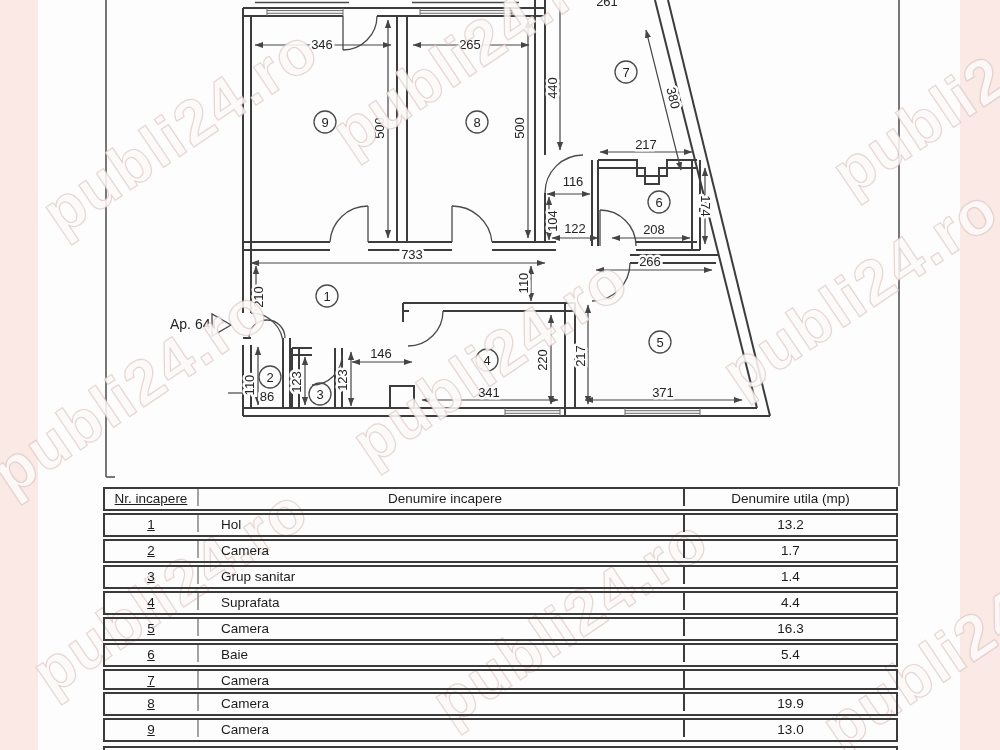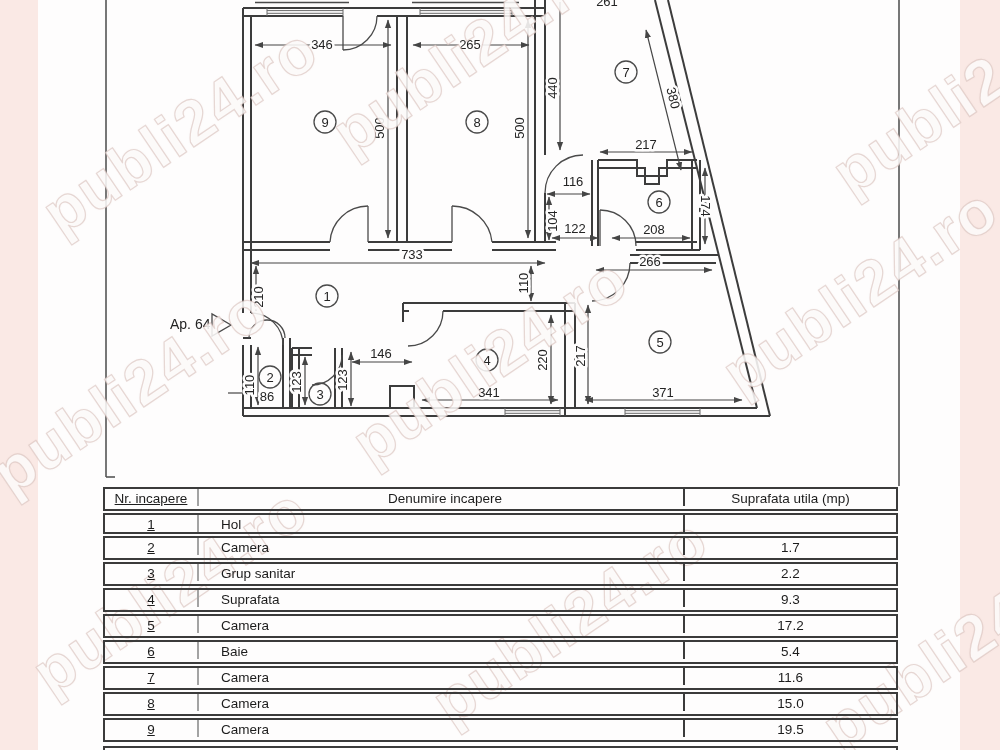--- a/index.html
+++ b/index.html
@@ -275,63 +275,63 @@
       <text class="roomn" x="477" y="126.5">8</text>
       <circle cx="325" cy="122" r="11" class="thin"></circle>
       <text class="roomn" x="325" y="126.5">9</text>
     </g>
 </svg>
 
 <div id="tbl">
   <div class="trow hdr">
     <div class="c1">Nr. incapere</div>
     <div class="c2">Denumire incapere</div>
-    <div class="c3">Suprafata utila (mp)</div>
+    <div class="c3">Denumire utila (mp)</div>
   </div>
   <div id="rows">
       <div class="trow">
         <div class="c1">1</div>
         <div class="c2">Hol</div>
+        <div class="c3">13.2</div>
       </div>
       <div class="trow">
         <div class="c1">2</div>
         <div class="c2">Camera</div>
         <div class="c3">1.7</div>
       </div>
       <div class="trow">
         <div class="c1">3</div>
         <div class="c2">Grup sanitar</div>
-        <div class="c3">2.2</div>
+        <div class="c3">1.4</div>
       </div>
       <div class="trow">
         <div class="c1">4</div>
         <div class="c2">Suprafata</div>
-        <div class="c3">9.3</div>
+        <div class="c3">4.4</div>
       </div>
       <div class="trow">
         <div class="c1">5</div>
         <div class="c2">Camera</div>
-        <div class="c3">17.2</div>
+        <div class="c3">16.3</div>
       </div>
       <div class="trow">
         <div class="c1">6</div>
         <div class="c2">Baie</div>
         <div class="c3">5.4</div>
       </div>
       <div class="trow">
         <div class="c1">7</div>
         <div class="c2">Camera</div>
-        <div class="c3">11.6</div>
       </div>
       <div class="trow">
         <div class="c1">8</div>
         <div class="c2">Camera</div>
-        <div class="c3">15.0</div>
+        <div class="c3">19.9</div>
       </div>
       <div class="trow">
         <div class="c1">9</div>
         <div class="c2">Camera</div>
-        <div class="c3">19.5</div>
+        <div class="c3">13.0</div>
       </div>
     </div>
   <div id="sumrow">Suprafata Utila  = 81.2 mp</div>
 
 </div>
 
 </body></html>

